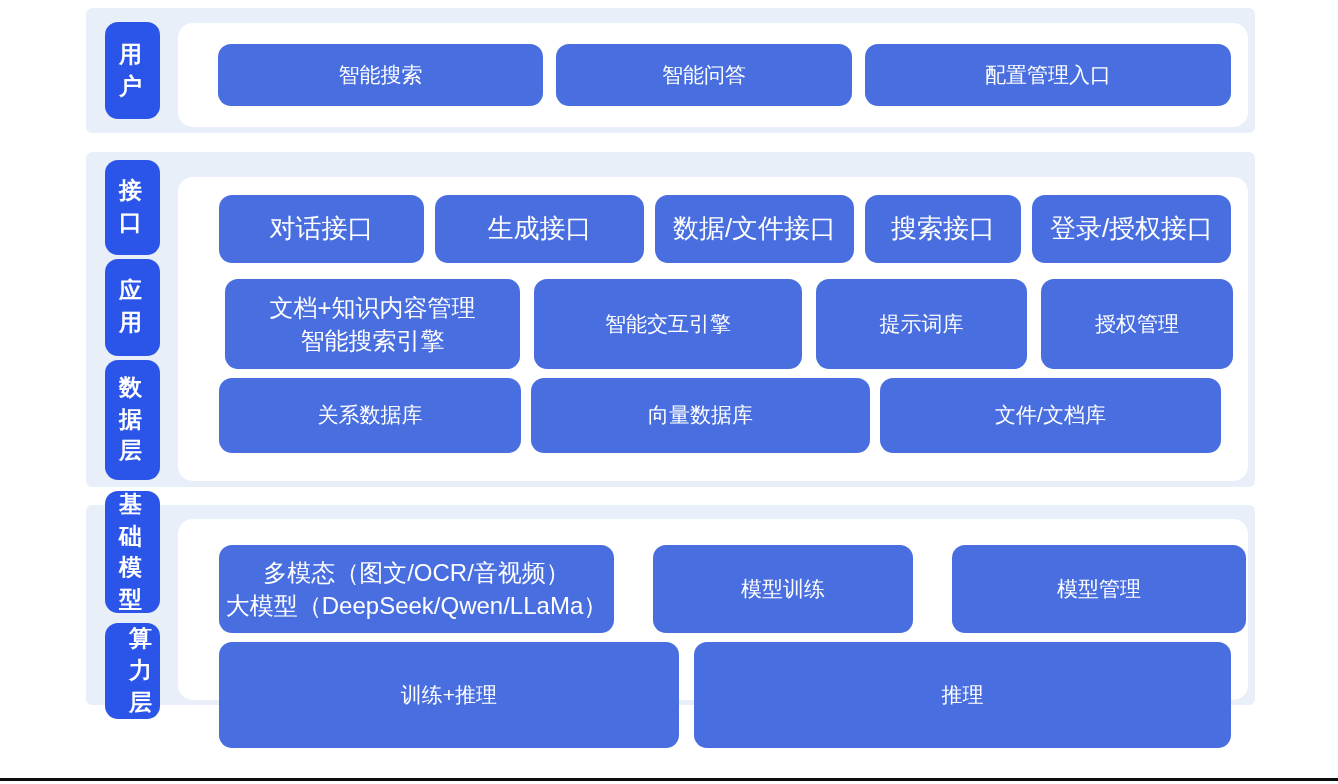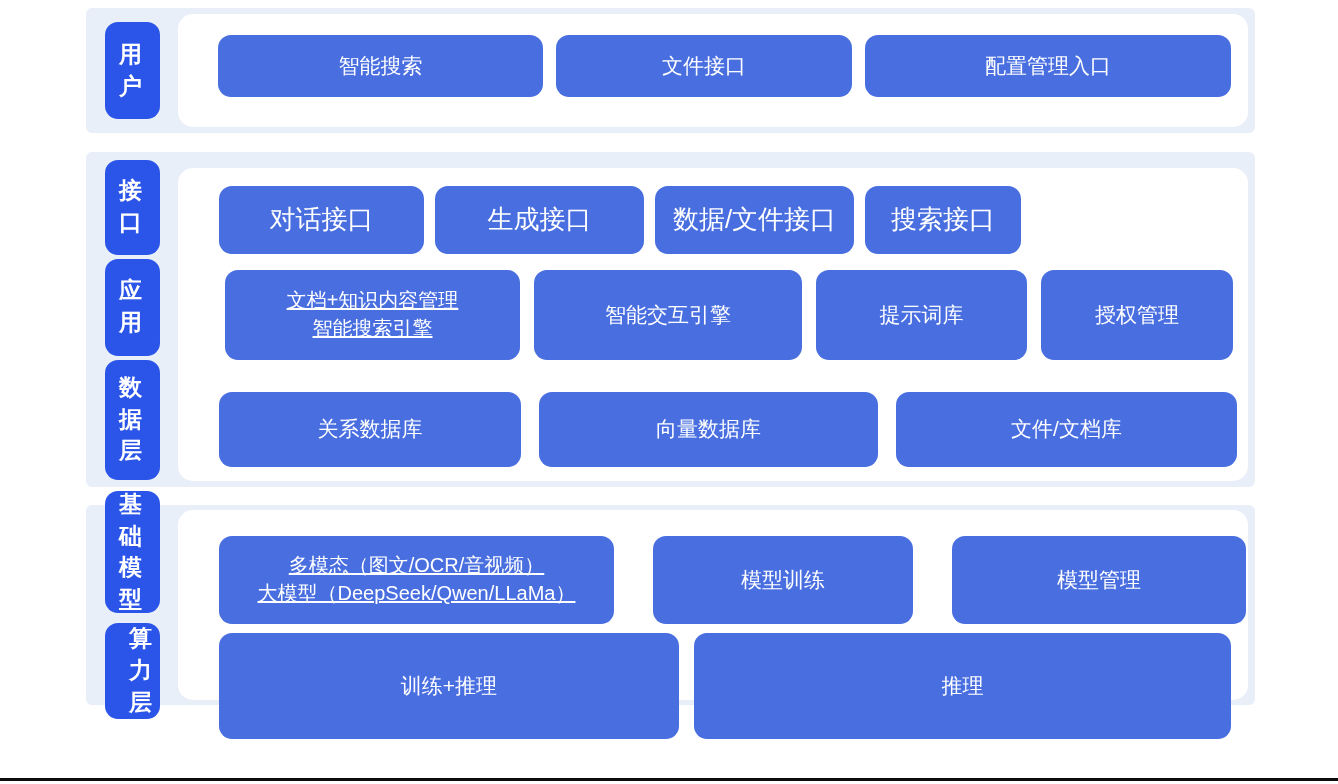--- a/index.html
+++ b/index.html
@@ -25,50 +25,50 @@
     font-size:23px;font-weight:700;line-height:1.38;
     display:flex;align-items:center;justify-content:center;text-align:left;
     word-break:break-all;padding:0 14px;box-sizing:border-box;width:55px;
   }
   #sec2 .labels{gap:4px;}
   #sec3 .labels{gap:10px;}
   .lh97{height:97px;} .lh95{height:95px;} .lh120{height:120px;}
   .lh122{height:122px;} .lh125{height:125px;padding-left:30px;}
 
   .panel{
-    position:absolute;left:92px;right:7px;background:#ffffff;border-radius:15px;
+    position:absolute;left:92px;right:7px;background:#ffffff;border-radius:15px;margin-top:9px;
   }
   #sec1 .panel{top:6px;bottom:6px;}
   #sec2 .panel{top:16px;bottom:6px;}
   #sec3 .panel{top:5px;bottom:5px;}
 
   .row{display:flex;align-items:stretch;}
   .box{
     background:#486ee0;border-radius:13px;color:#ffffff;
     display:flex;flex-direction:column;align-items:center;justify-content:center;
     font-size:21px;line-height:1.35;text-align:center;flex:0 0 auto;
   }
-  .box span{display:block;font-size:20px;line-height:1.38;text-decoration:underline;}
+  .box span{display:block;font-size:24px;line-height:1.38;}
 
   
   .s1r{padding:21px 0 0 40px;gap:13px;}
   .s1r .box{height:62px;}
   .s1b0{width:325px;} .s1b1{width:296px;} .s1b2{width:366px;}
 
   
   .s2r1{padding:18px 0 0 41px;gap:11px;}
   .s2r1 .box{height:68px;font-size:26px;}
   .s2r1b0{width:205px;} .s2r1b1{width:209px;text-align:right;} .s2r1b2{width:199px;}
   .s2r1b3{width:156px;} .s2r1b4{width:199px;}
 
   .s2r2{padding:16px 0 0 47px;gap:14px;}
   .s2r2 .box{height:90px;}
   .s2r2b0{width:295px;} .s2r2b1{width:268px;} .s2r2b2{width:211px;} .s2r2b3{width:192px;}
 
-  .s2r3{padding:32px 0 0 41px;gap:18px;}
+  .s2r3{padding:9px 0 0 41px;gap:10px;}
   .s2r3 .box{height:75px;}
   .s2r3b0{width:302px;} .s2r3b1{width:339px;} .s2r3b2{width:341px;}
 
   
   .s3r1{padding:26px 0 0 41px;gap:39px;}
   .s3r1 .box{height:88px;}
   .s3r1b0{width:395px;} .s3r1b1{width:260px;} .s3r1b2{width:294px;text-align:center;}
 
   .s3r2{padding:9px 0 0 41px;gap:15px;}
   .s3r2 .box{height:106px;}
@@ -81,38 +81,39 @@
 </head>
 <body>
 
 <div class="sec" id="sec1">
   <div class="labels">
     <div class="label lh97">用户</div>
   </div>
   <div class="panel">
     <div class="row s1r">
       <div class="box s1b0">智能搜索</div>
-      <div class="box s1b1">文件接口</div>
+      <div class="box s1b1">智能问答</div>
       <div class="box s1b2">配置管理入口</div>
     </div>
   </div>
 </div>
 
 <div class="sec" id="sec2">
   <div class="labels">
     <div class="label lh95">接口</div>
     <div class="label lh97">应用</div>
     <div class="label lh120">数据层</div>
   </div>
   <div class="panel">
     <div class="row s2r1">
       <div class="box s2r1b0">对话接口</div>
       <div class="box s2r1b1">生成接口</div>
       <div class="box s2r1b2">数据/文件接口</div>
       <div class="box s2r1b3">搜索接口</div>
+      <div class="box s2r1b4">登录/授权接口</div>
     </div>
     <div class="row s2r2">
       <div class="box s2r2b0">
         <span>文档+知识内容管理</span>
         <span>智能搜索引擎</span>
       </div>
       <div class="box s2r2b1">智能交互引擎</div>
       <div class="box s2r2b2">提示词库</div>
       <div class="box s2r2b3">授权管理</div>
     </div>

